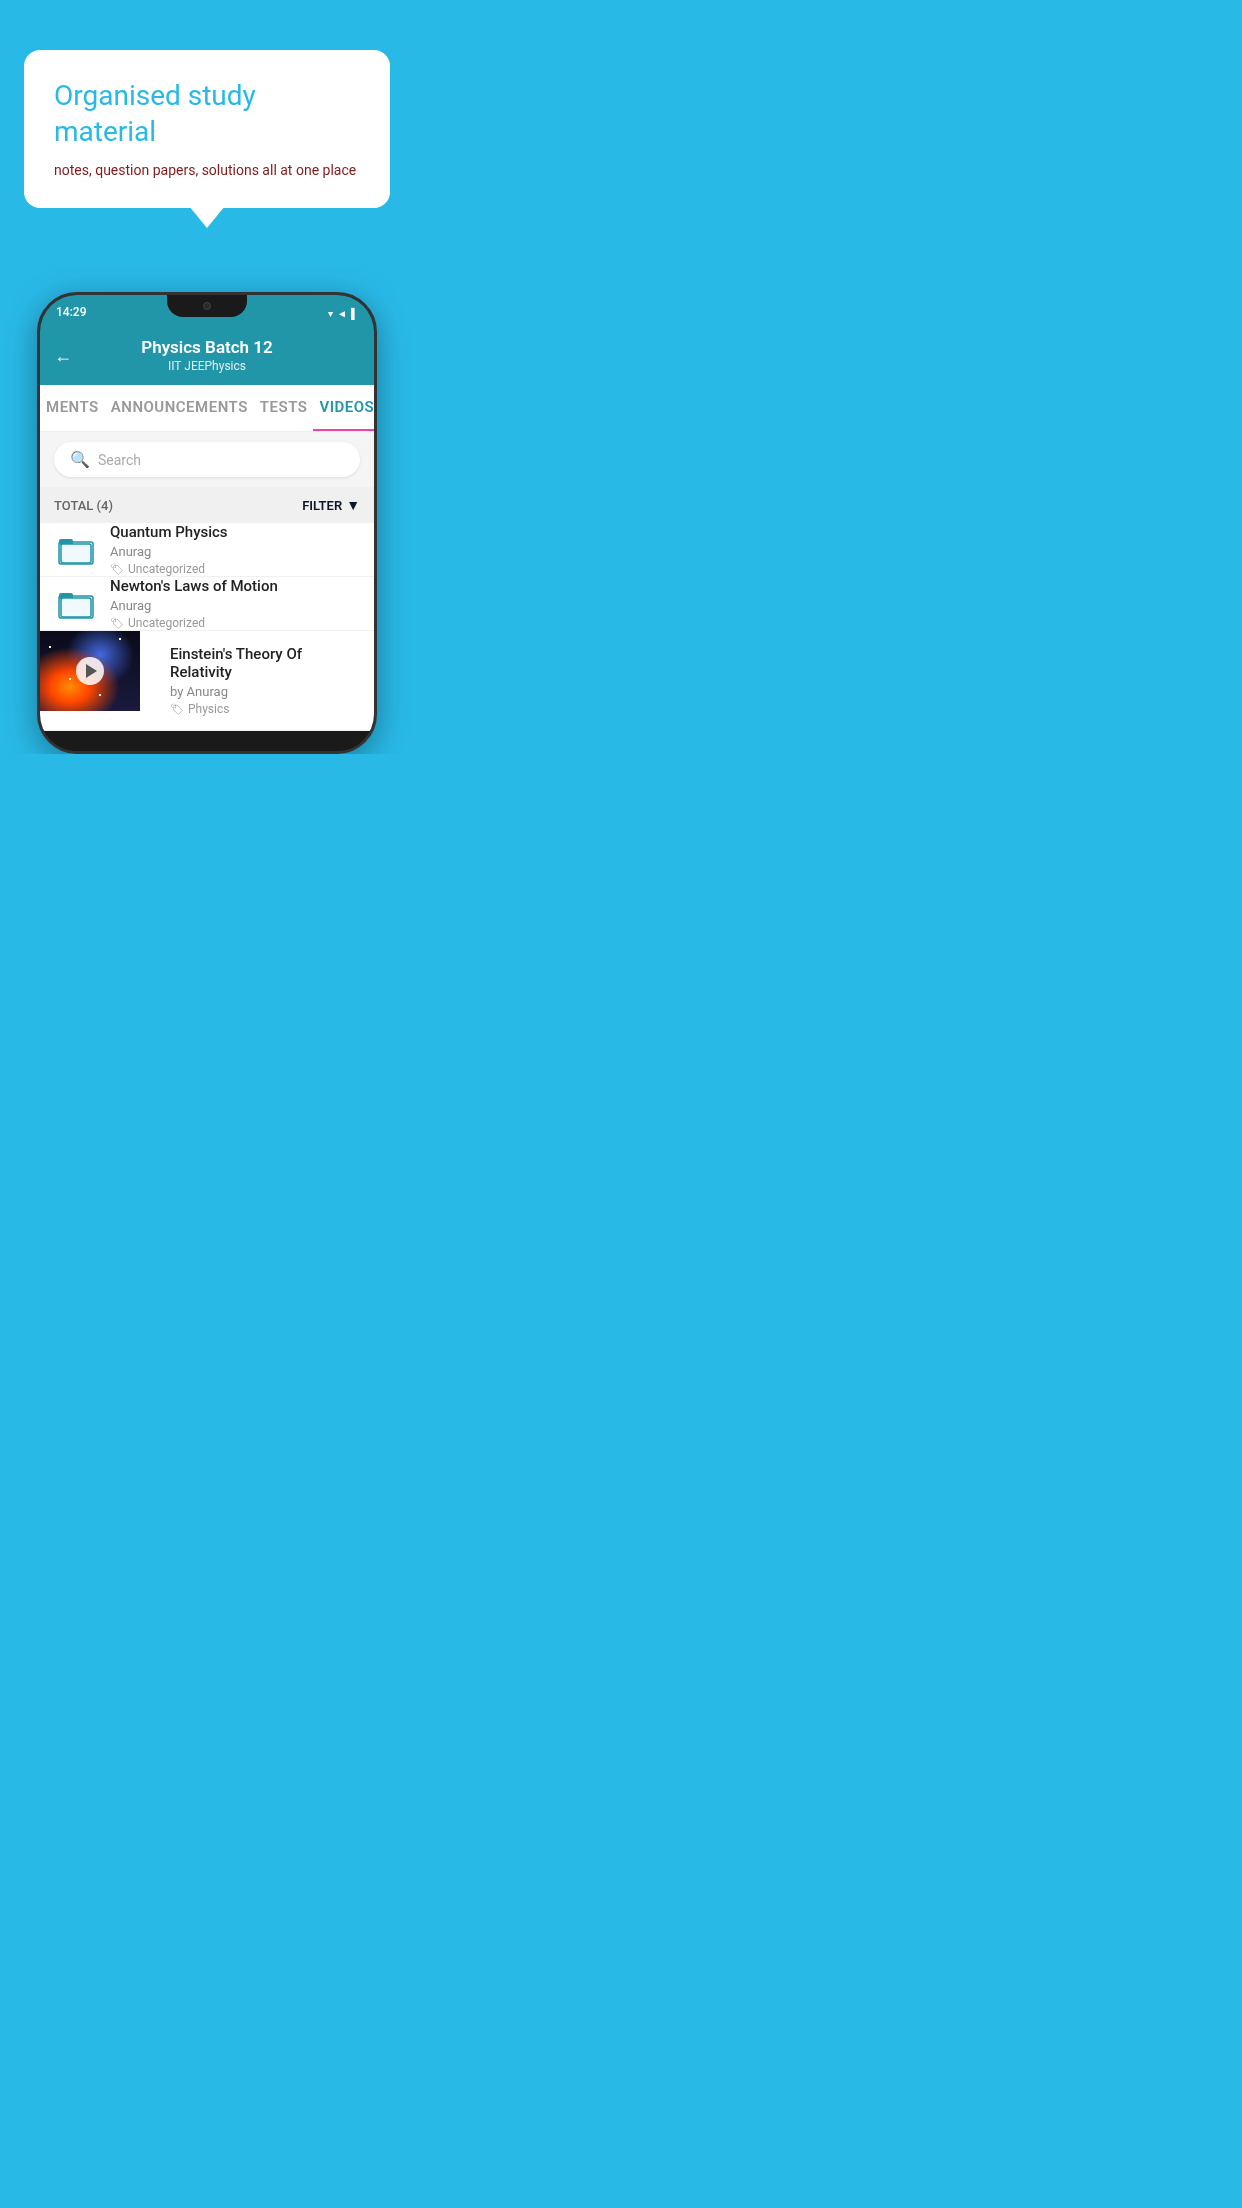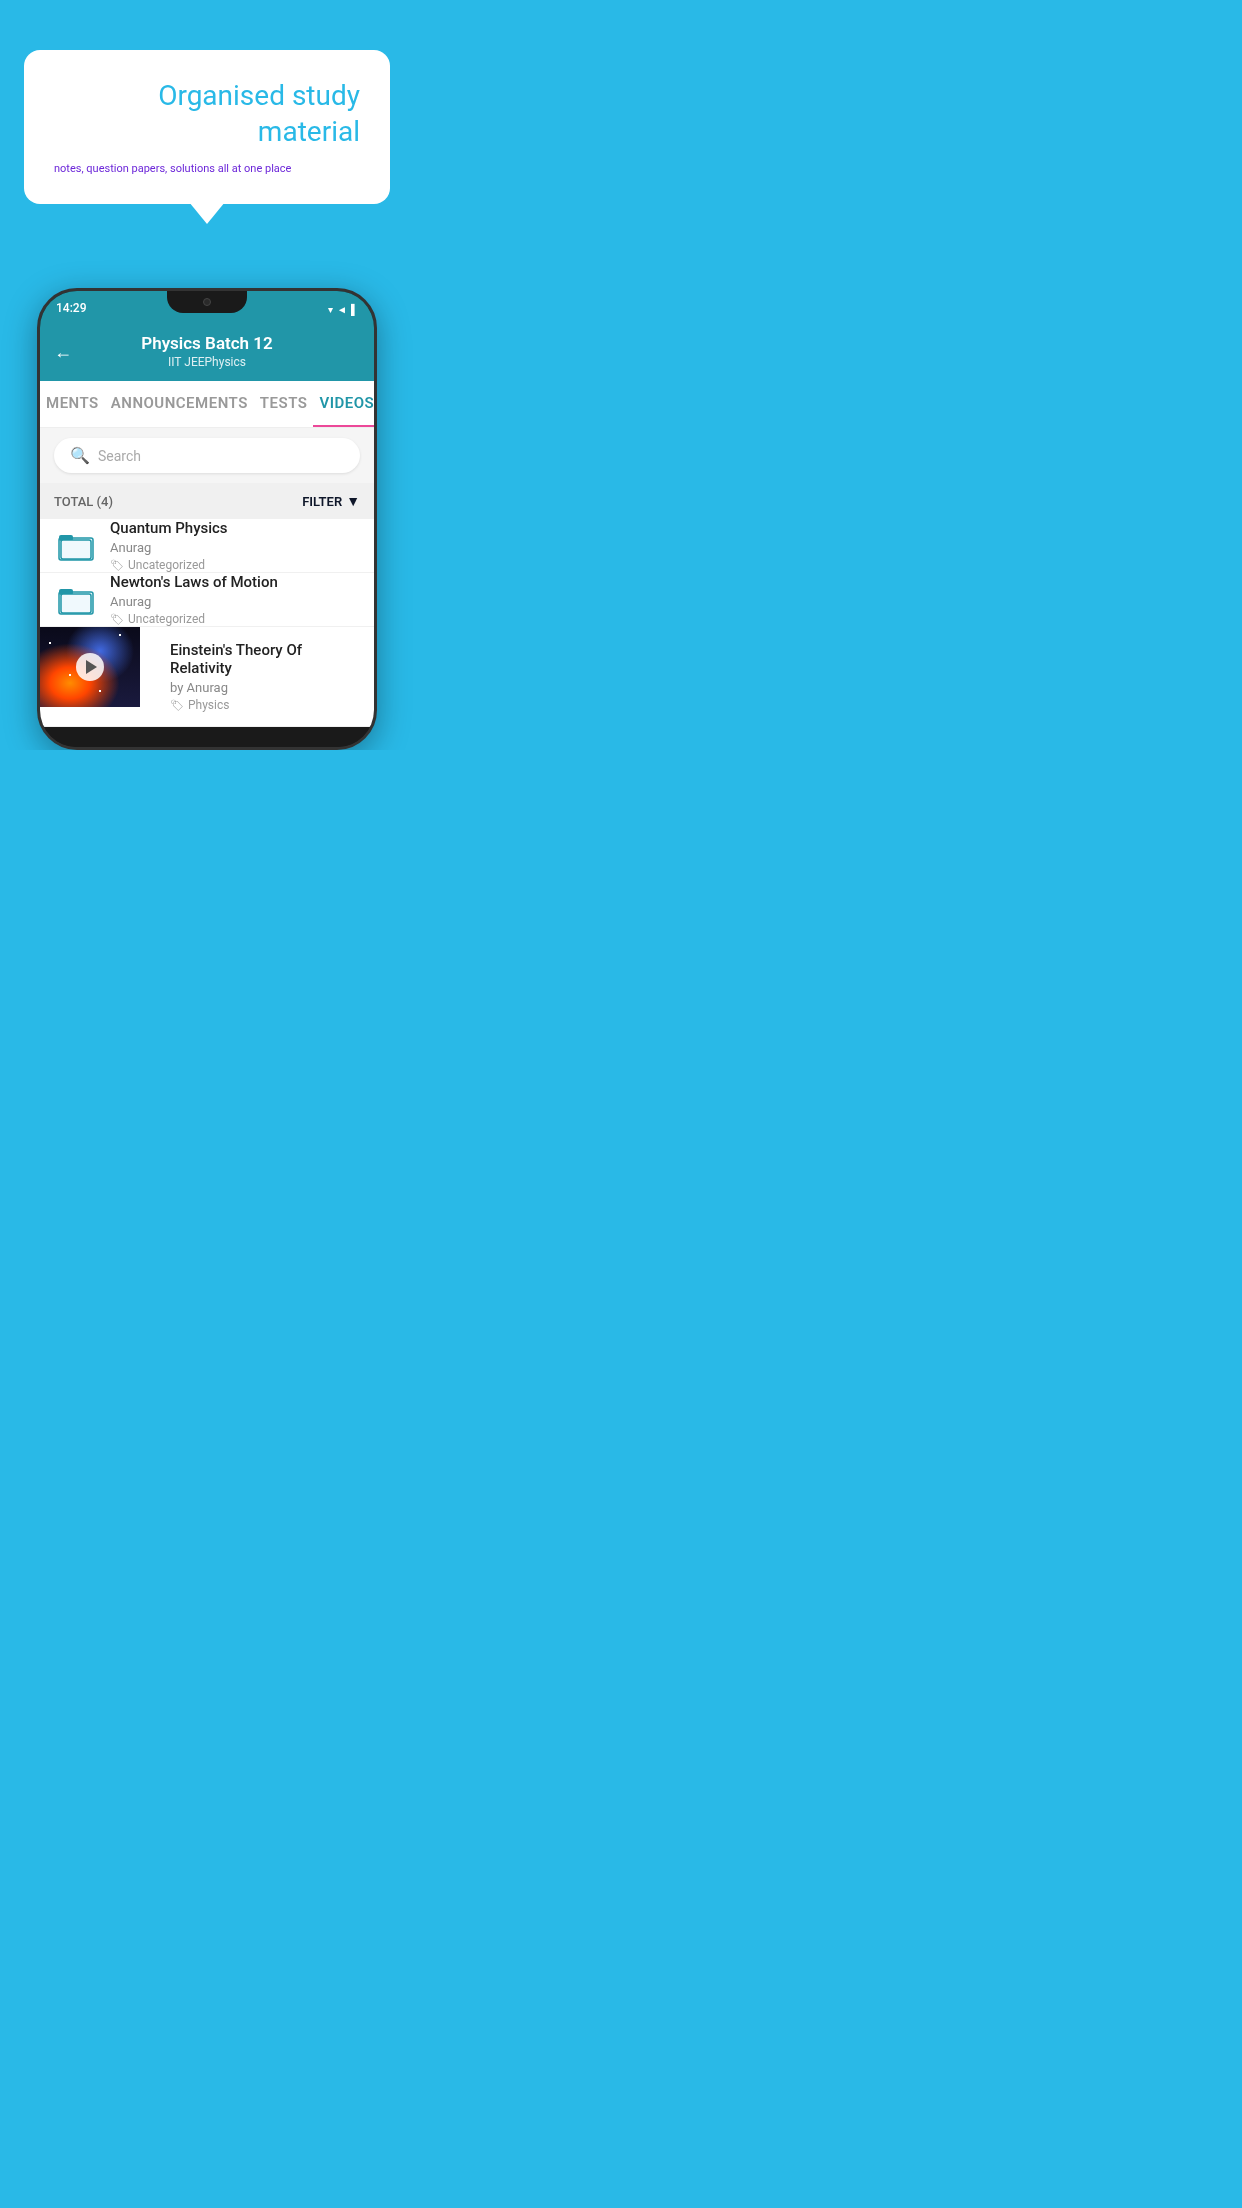--- a/index.html
+++ b/index.html
@@ -46,26 +46,25 @@
       border-right: 18px solid transparent;
       border-top: 22px solid white;
     }
 
     .bubble-title {
       color: #29B9E7;
       font-size: 28px;
       font-weight: 400;
       line-height: 1.3;
       margin-bottom: 10px;
-      text-align: right;
     }
 
     .bubble-subtitle {
-      color: #6d28d9;
-      font-size: 11px;
+      color: #7f1d1d;
+      font-size: 14px;
       line-height: 1.4;
     }
 
     
     .phone-wrapper {
       width: 100%;
       display: flex;
       justify-content: center;
       margin-top: 40px;
       padding: 0 10px;

